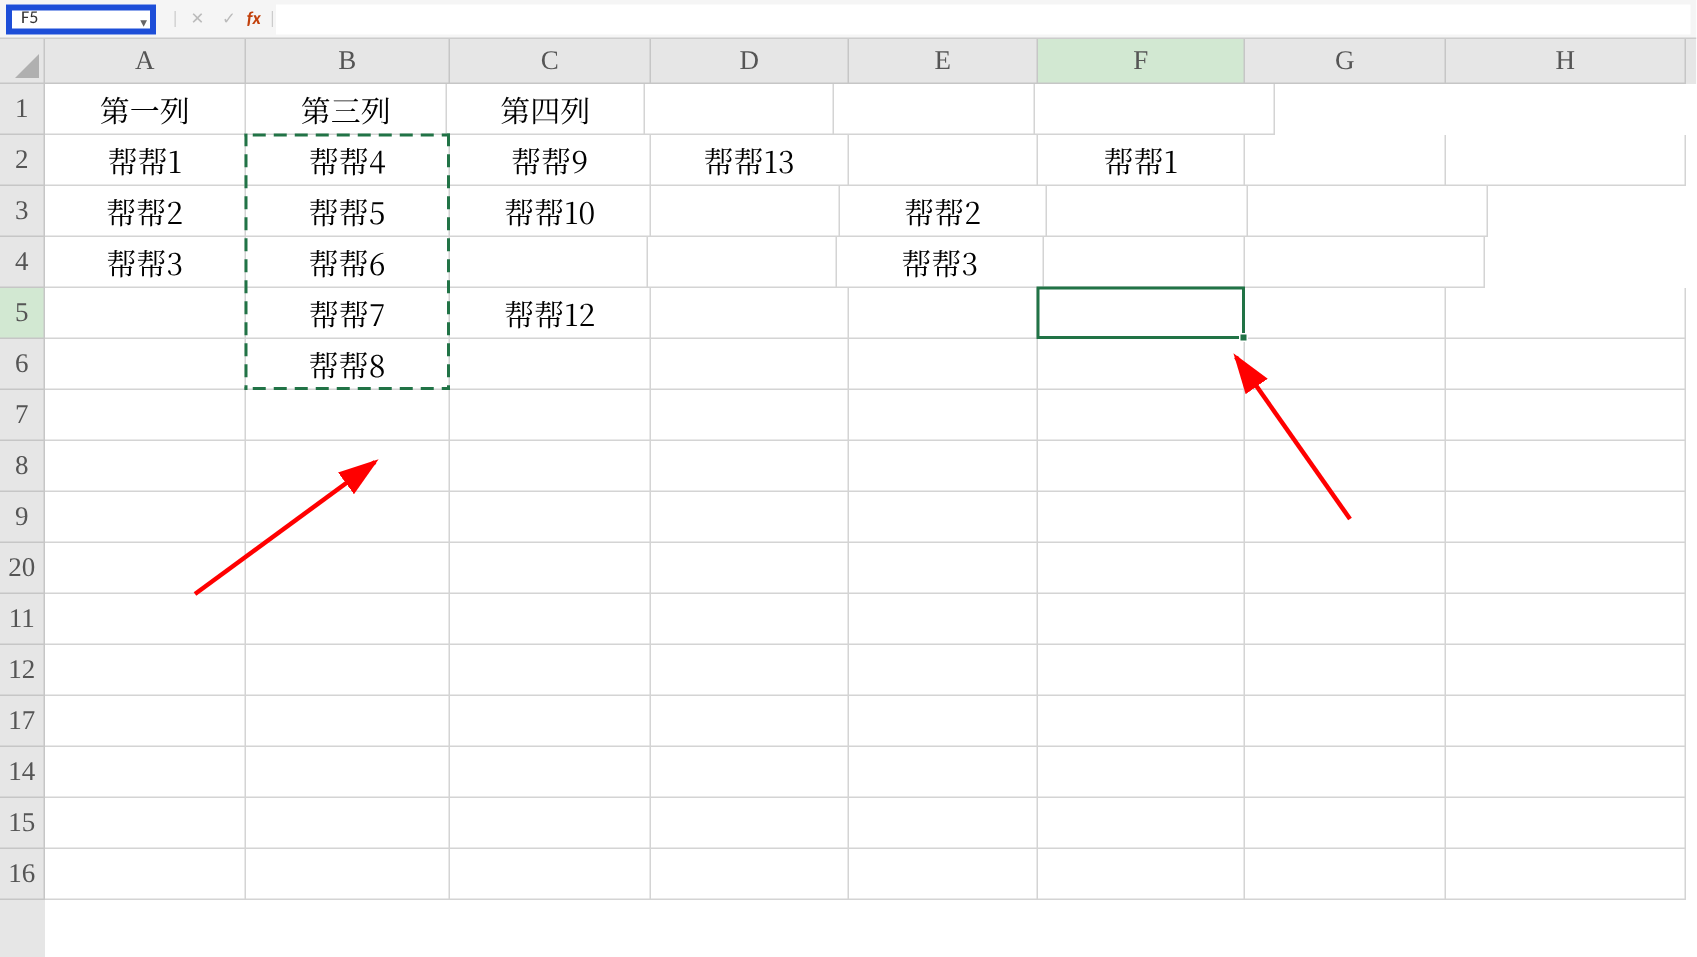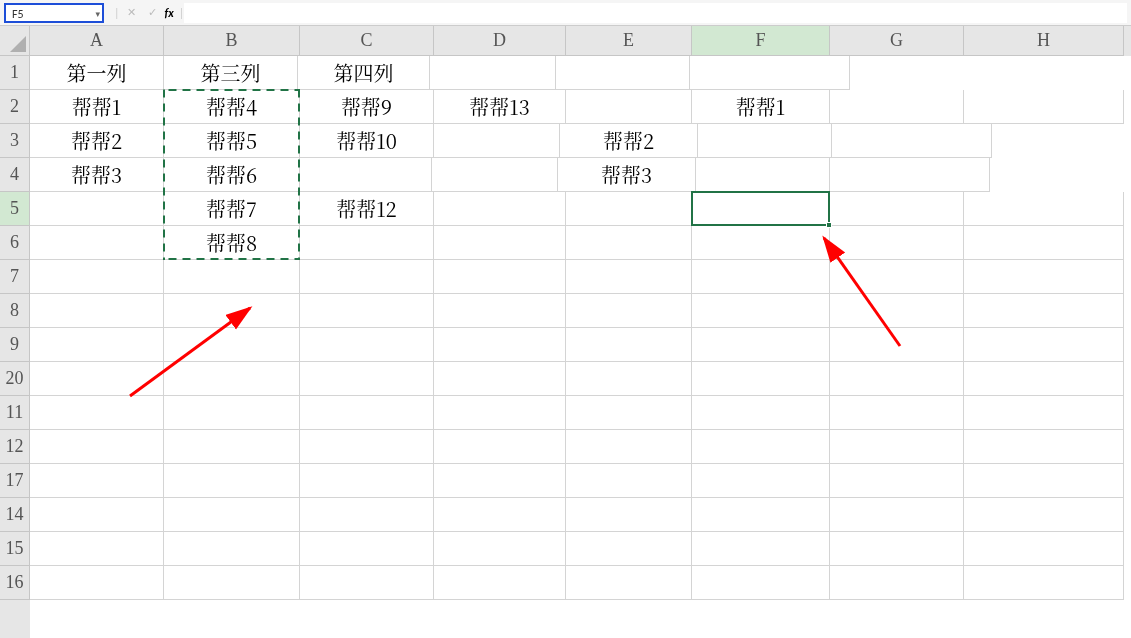--- a/index.html
+++ b/index.html
@@ -1,23 +1,23 @@
 <!DOCTYPE html>
 <html><head>
 <meta charset="utf-8">
 <style>
 html,body{margin:0;padding:0;height:100%;width:1131px;font-family:Calibri,Arial,sans-serif;background:#fff;overflow:hidden;color:#000}
 *{box-sizing:border-box}
 .topbar{height:26px;border-bottom:1px solid #ccc;background:#f5f5f5;display:flex;align-items:center;padding:3px 4px;font-size:12px}
-.namebox-wrap{position:relative;width:100px;height:20px;border:2px solid #1d4ed8;background:#fff;display:flex;align-items:flex-end;padding:0 6px;font-size:12px;color:#333}
+.namebox-wrap{position:relative;width:100px;height:20px;border:4px solid #1d4ed8;background:#fff;display:flex;align-items:flex-end;padding:0 6px;font-size:12px;color:#333}
 .name-arrow{position:absolute;right:2px;top:3px;font-size:9px;color:#666}
 .fx-sep{width:4px}
 .fx-strip{display:flex;align-items:center;gap:3px;height:20px;margin-left:6px}
 .fx-btn{width:18px;height:18px;display:flex;align-items:center;justify-content:center;font-size:11px;color:#bbb}
-.fx-lbl{font-style:italic;font-weight:bold;font-size:12px;color:#000000;margin-right:2px}
+.fx-lbl{font-style:italic;font-weight:bold;font-size:12px;color:#c2410c;margin-right:2px}
 .fx-input{flex:1;height:20px;border:none;background:#fff;font-size:12px;padding:0 4px;outline:none}
 
 .sheet-area{position:relative;width:100%;height:612px;overflow:hidden}
 
 
 .col-headers{position:absolute;top:0;left:0;right:0;height:30px;display:flex;background:#e6e6e6}
 .corner{width:30px;height:30px;border-right:1px solid #c6c6c6;border-bottom:1px solid #c6c6c6;position:relative}
 .corner:after{content:"";position:absolute;right:3px;bottom:3px;border-left:16px solid transparent;border-bottom:16px solid #b0b0b0}
 .ch{height:30px;border-right:1px solid #c6c6c6;border-bottom:1px solid #c6c6c6;display:flex;align-items:center;justify-content:center;font-size:18px;color:#555;font-family:"Times New Roman",serif}
 .ch.active{background:#d2e8d2}

